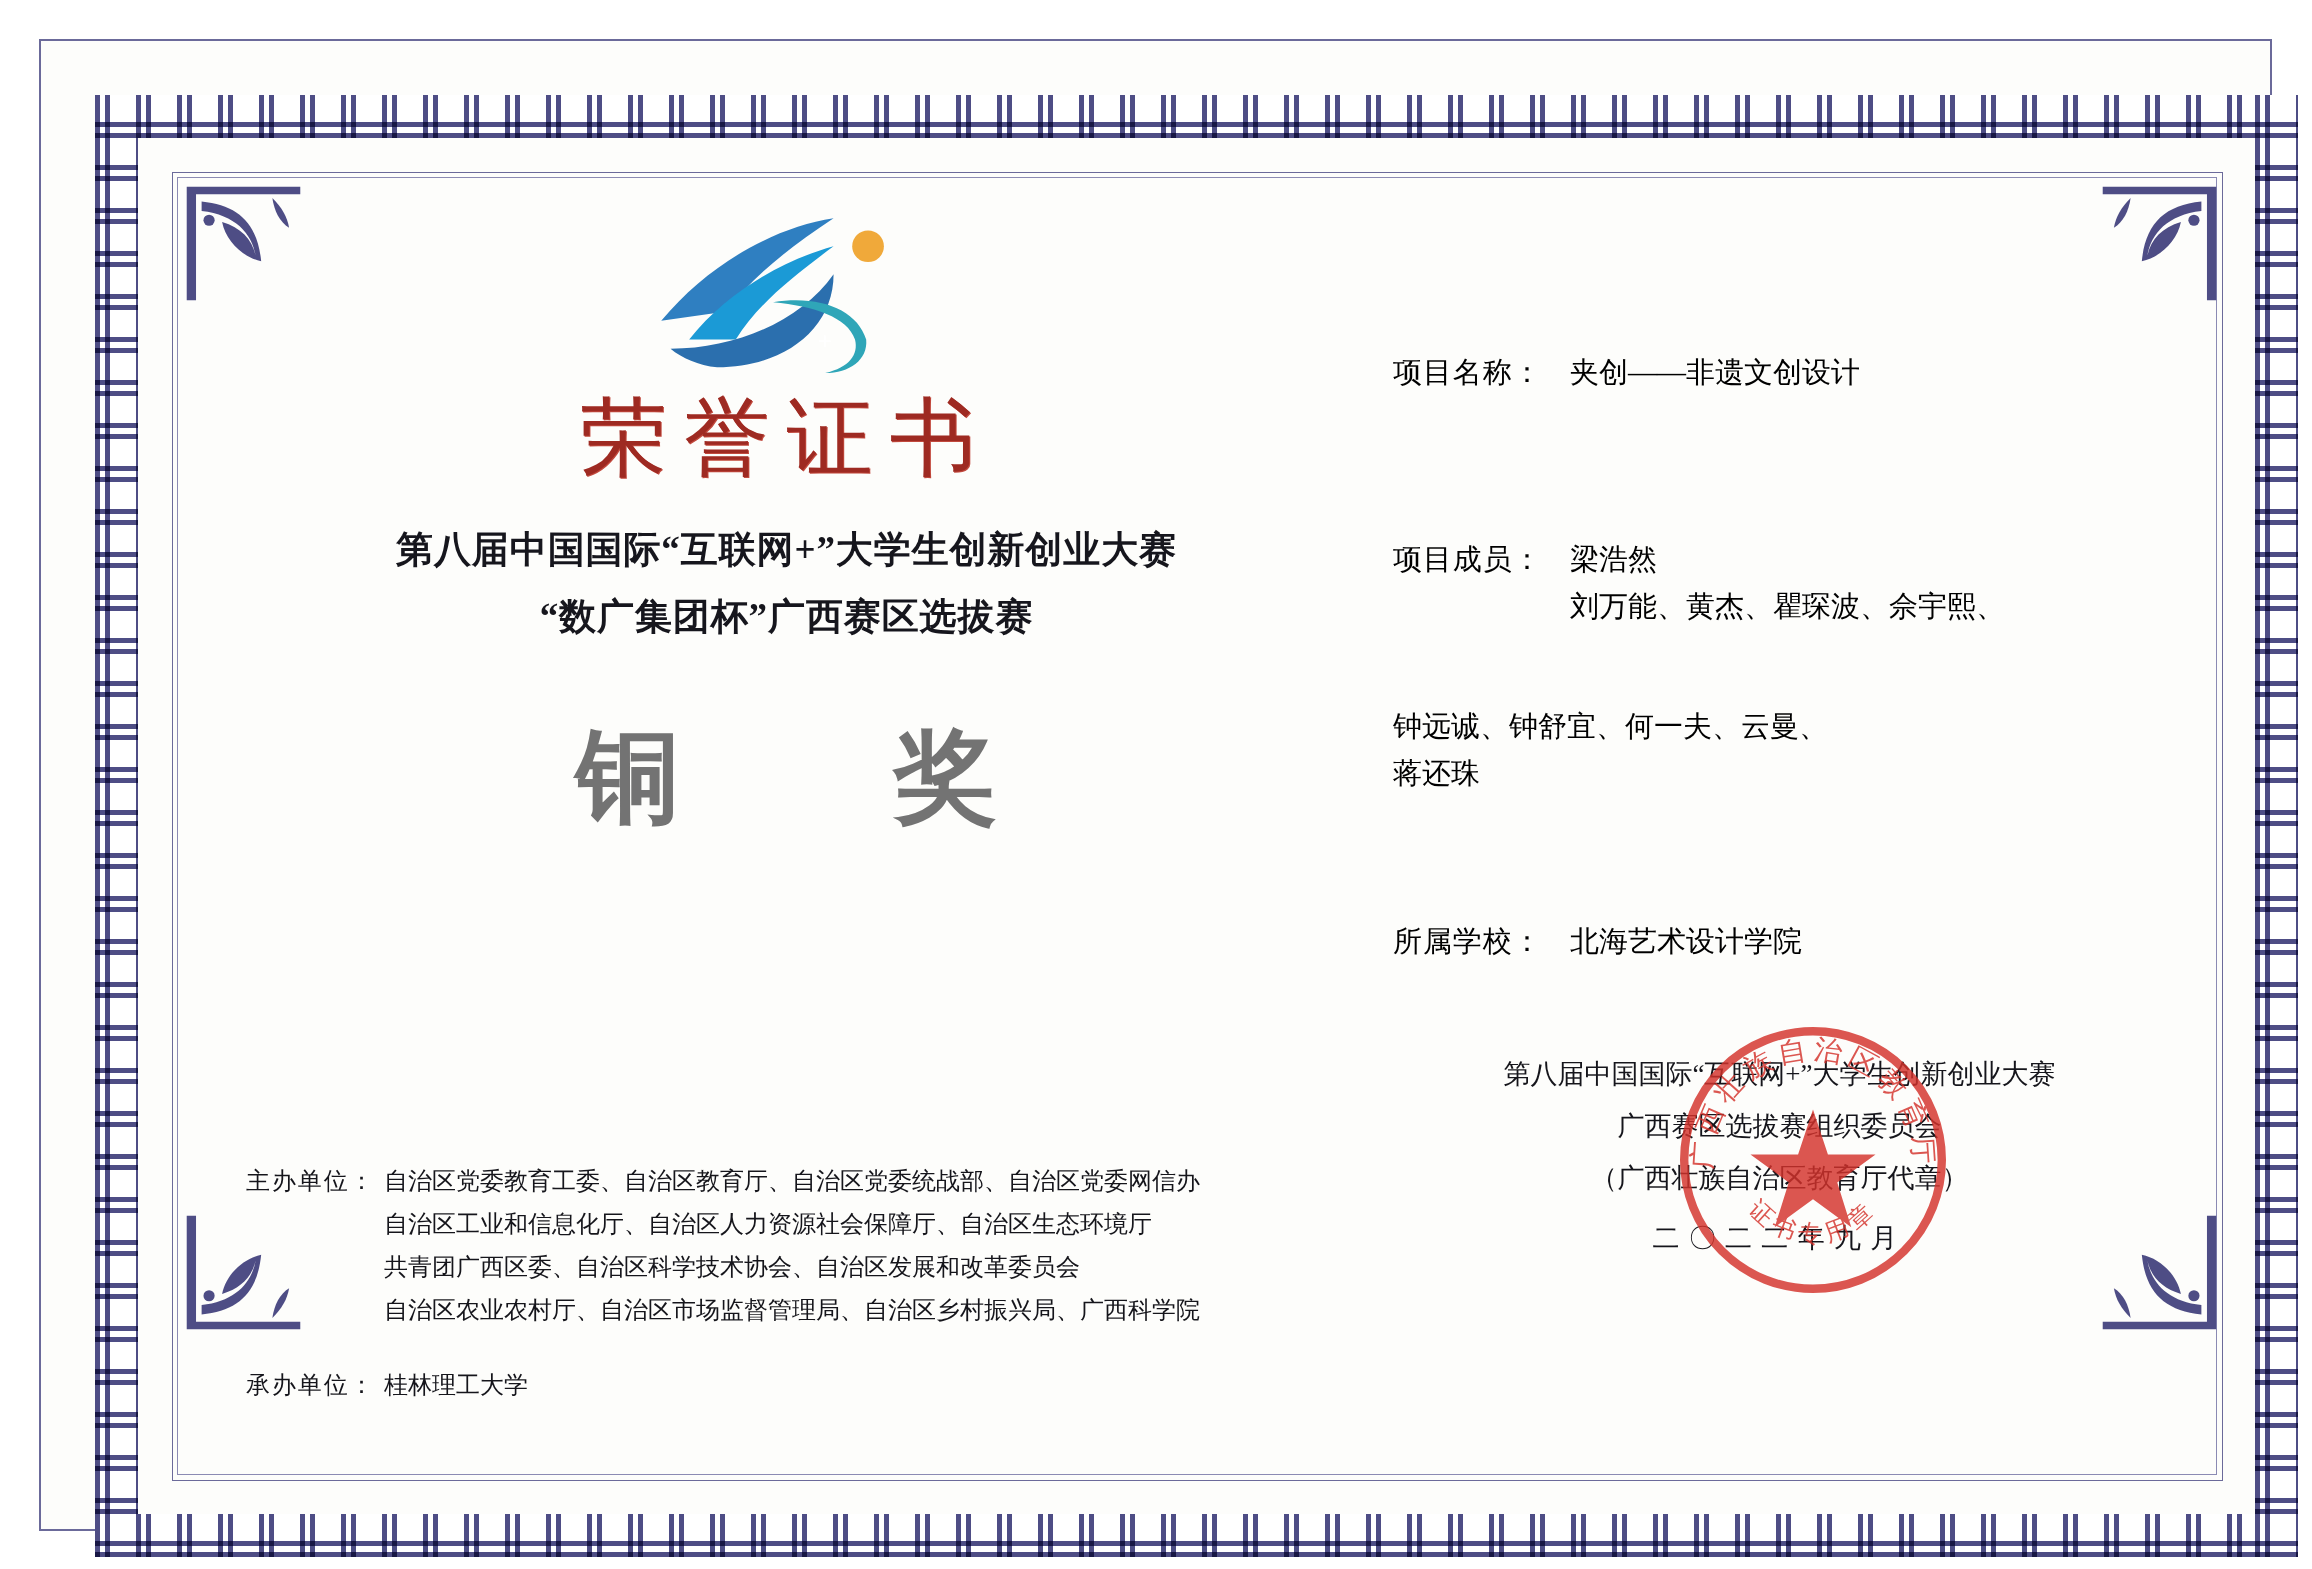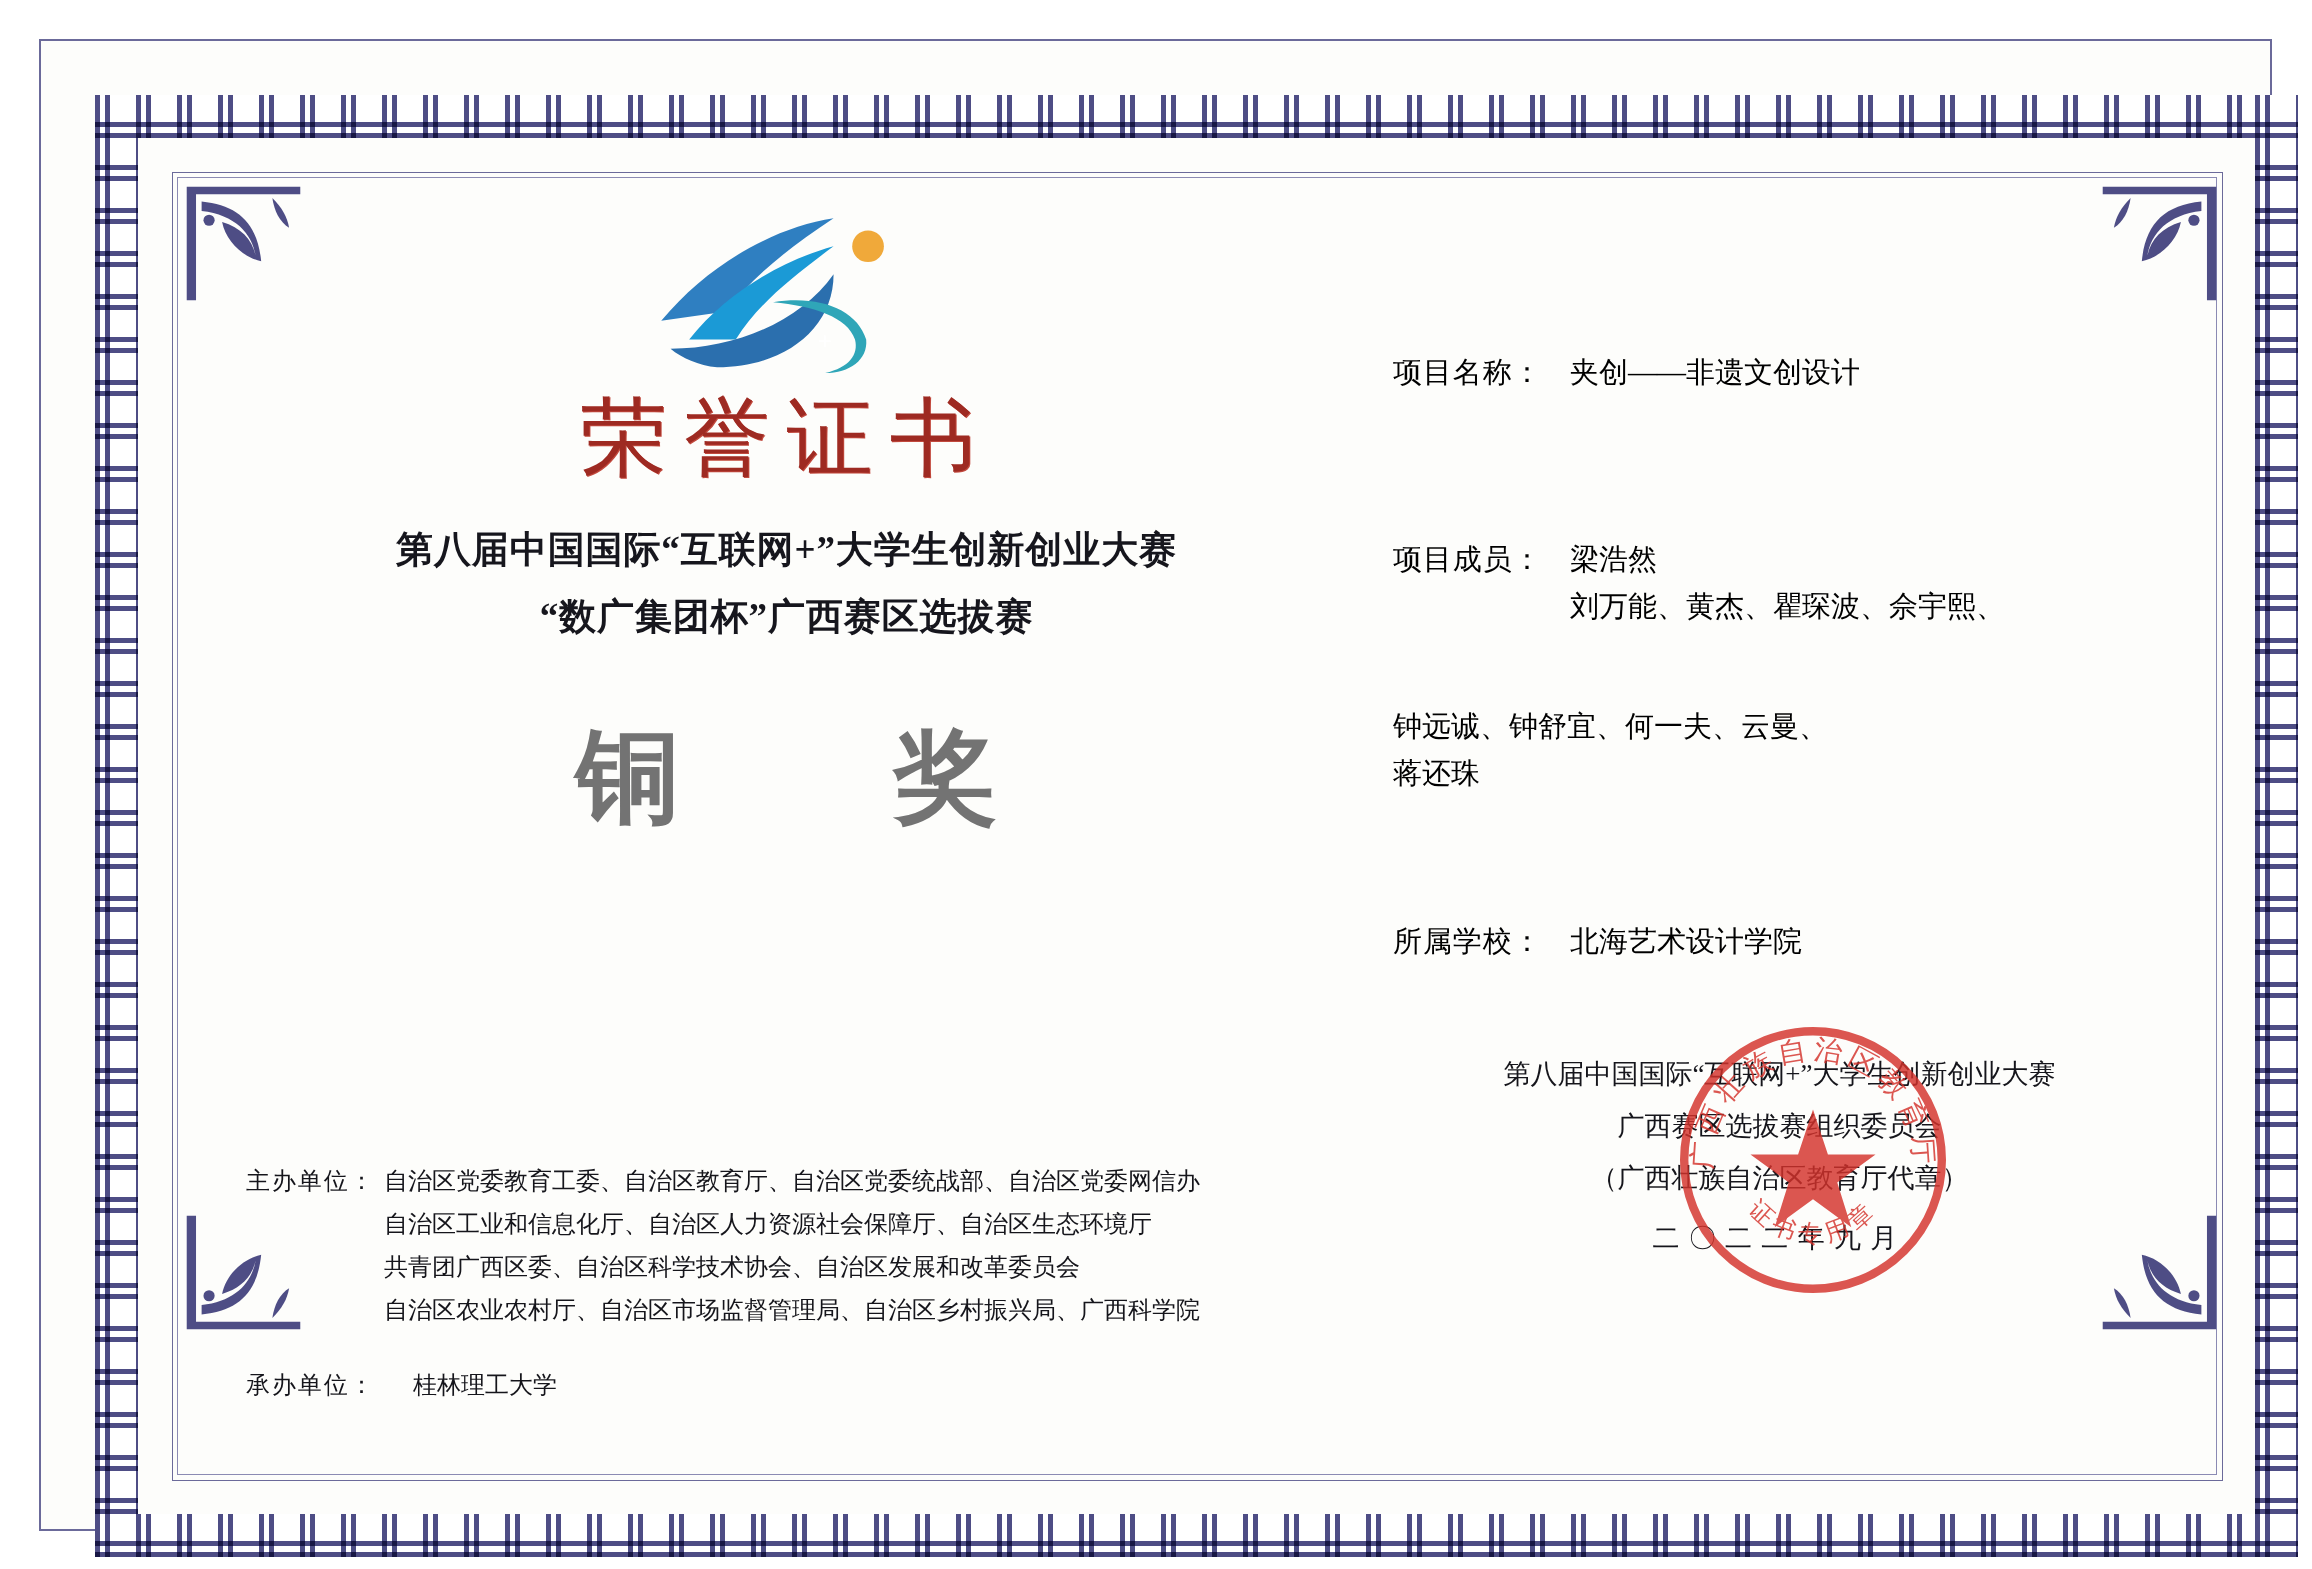--- a/index.html
+++ b/index.html
@@ -110,21 +110,21 @@
   }
 
   .orgs{
     position:absolute;left:0;top:951px;width:1147px;
     text-align:left;font-size:24px;line-height:43px;color:#15151b;
   }
   .orgs .row{display:flex;}
   .orgs .lbl{width:138px;flex:none;letter-spacing:1.9px;}
   .orgs .val{flex:1;}
   .orgs .val div{white-space:nowrap;}
-  .orgs .host{margin-top:32px;gap:29px;}
+  .orgs .host{margin-top:32px;}
 
   
   .field{display:flex;margin-bottom:65px;}
   .field .lbl{
     width:177px;flex:none;font-size:29px;color:#000000;letter-spacing:0.9px;
     line-height:47px;
   }
   .field .val{
     flex:1;font-size:29px;color:#000000;line-height:47px;
   }

